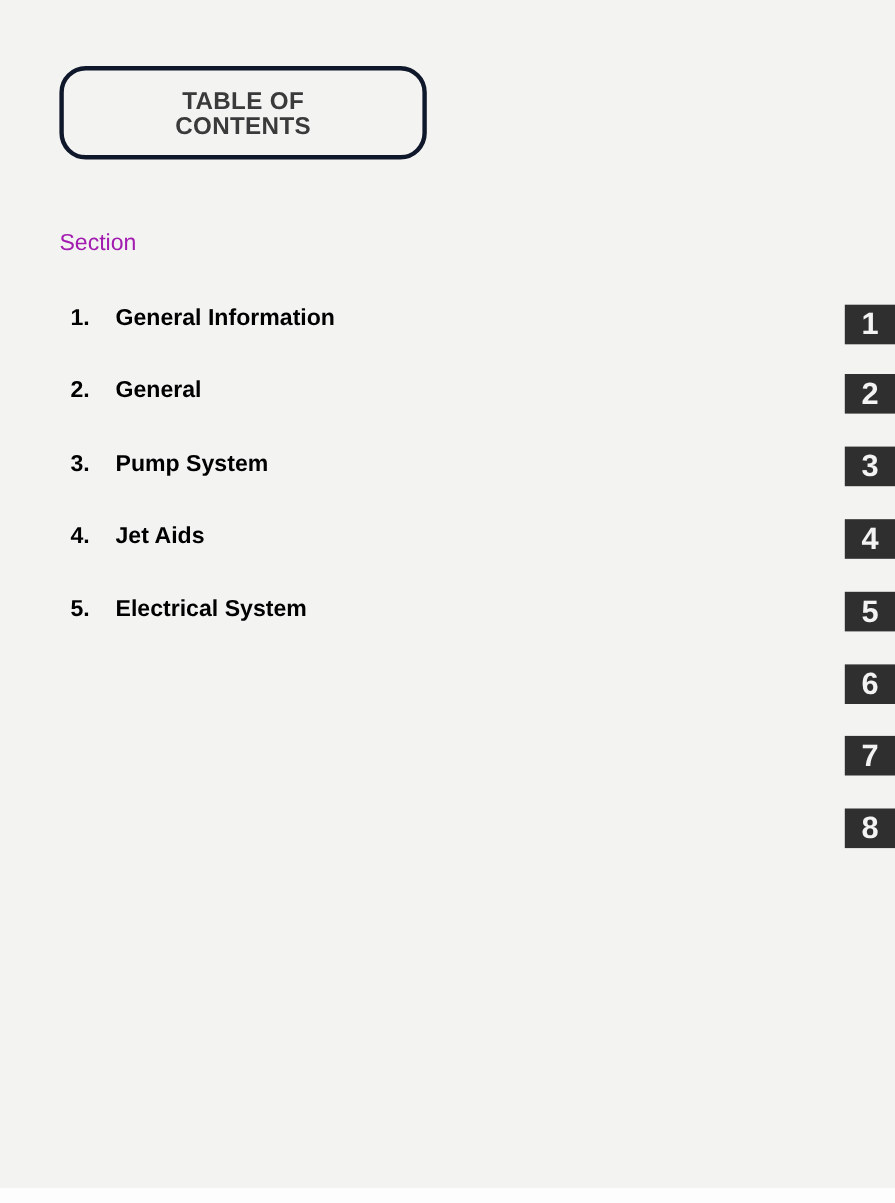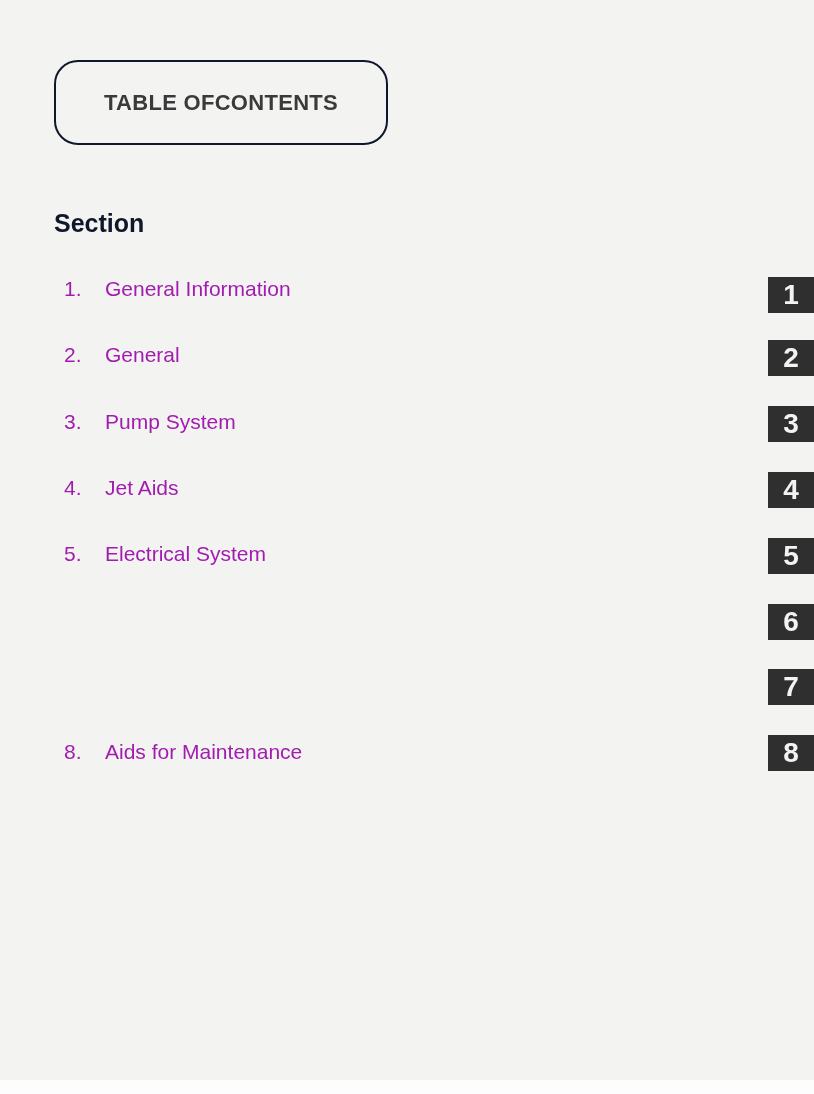--- a/index.html
+++ b/index.html
@@ -13,35 +13,35 @@
     .page {
       position: absolute; left: 0; top: 0; width: 814px; height: 1080px;
       background: #f3f3f2;
     }
     .bottom-strip {
       position: absolute; left: 0; top: 1080px; width: 814px; height: 14px;
       background: #fdfdfd;
     }
     .title-box {
       position: absolute; left: 54px; top: 60px; width: 334px; height: 85px;
-      border: 2px solid #0f172a; border-radius: 24px;
+      border: 4px solid #0f172a; border-radius: 24px;
       box-sizing: border-box;
-      display: flex; align-items: center; justify-content: center;
+      display: flex; flex-direction: column; align-items: center; justify-content: center;
     }
     .title-line {
       font-weight: bold; font-size: 22px; line-height: 23px; color: #3a3a3a;
       letter-spacing: 0.3px;
     }
     .section-label {
       position: absolute; left: 54px; top: 209px;
-      font-weight: bold; font-size: 25px; color: #0f172a;
+      font-weight: normal; font-size: 21px; color: #a21caf;
     }
     .toc-item {
       position: absolute; left: 64px;
-      font-weight: normal; font-size: 21px; color: #a21caf;
+      font-weight: bold; font-size: 21px; color: #000000;
       white-space: nowrap;
     }
     .toc-item .num { display: inline-block; width: 41px; }
     .tab {
       position: absolute; left: 768px; width: 46px; height: 36px;
       background: #2f2f2f; color: #f3f3f3;
       font-weight: bold; font-size: 28px; line-height: 36px;
       text-align: center;
     }
   </style>
@@ -65,23 +65,20 @@
   </div>
   <div class="toc-item" style="top:410px">
     <span class="num">3.</span><span>Pump System</span>
   </div>
   <div class="toc-item" style="top:476px">
     <span class="num">4.</span><span>Jet Aids</span>
   </div>
   <div class="toc-item" style="top:542px">
     <span class="num">5.</span><span>Electrical System</span>
   </div>
-  <div class="toc-item" style="top:740px">
-    <span class="num">8.</span><span>Aids for Maintenance</span>
-  </div>
 
   <div class="tab" style="top:277px">1</div>
   <div class="tab" style="top:340px">2</div>
   <div class="tab" style="top:406px">3</div>
   <div class="tab" style="top:472px">4</div>
   <div class="tab" style="top:538px">5</div>
   <div class="tab" style="top:604px">6</div>
   <div class="tab" style="top:669px">7</div>
   <div class="tab" style="top:735px">8</div>
 

